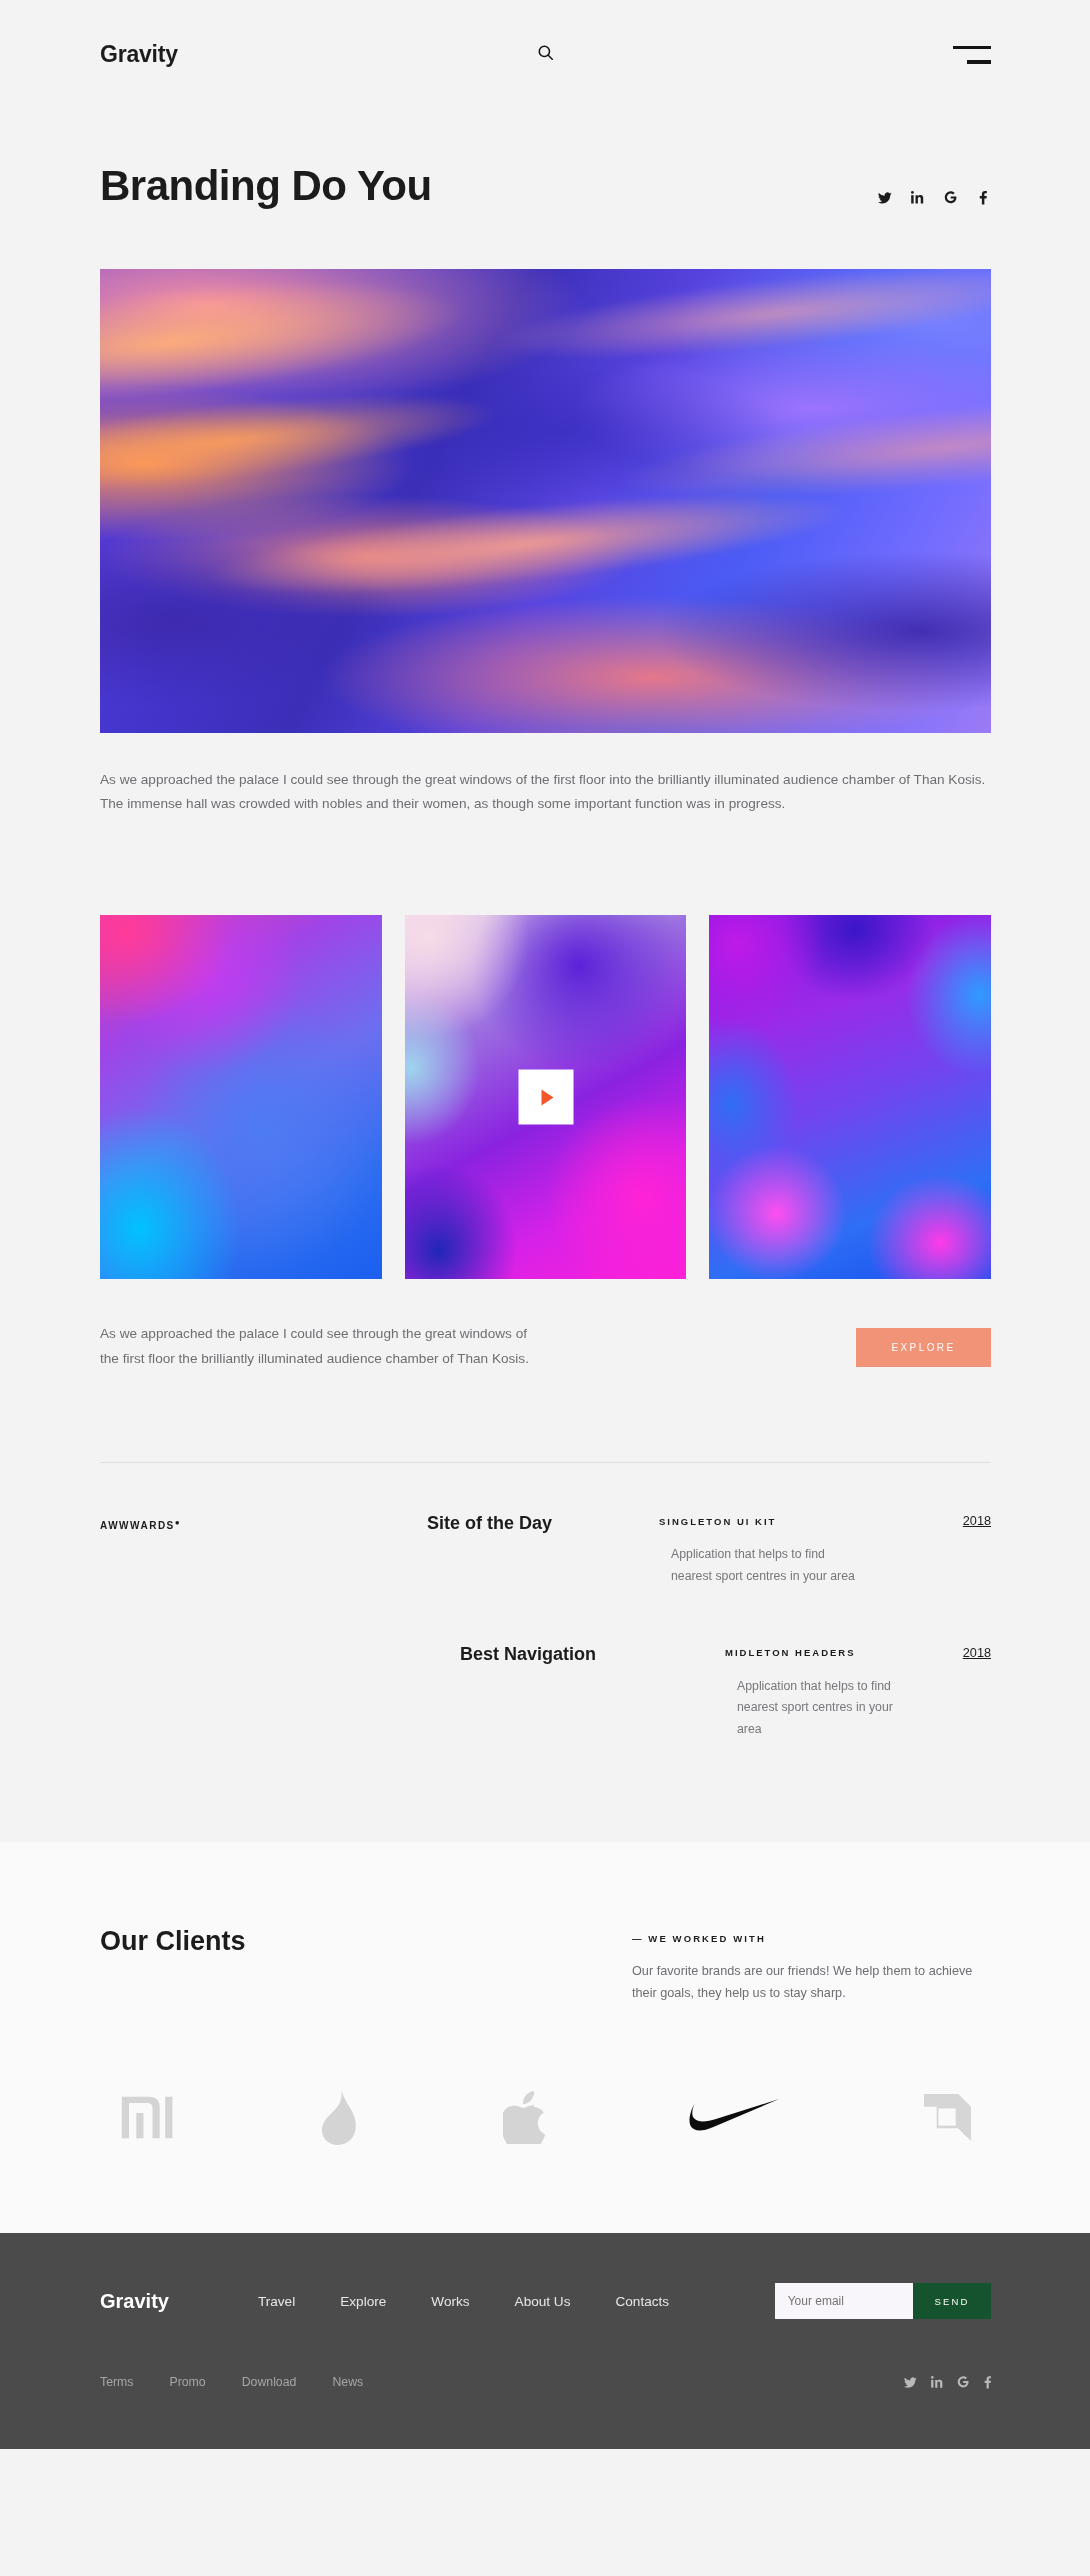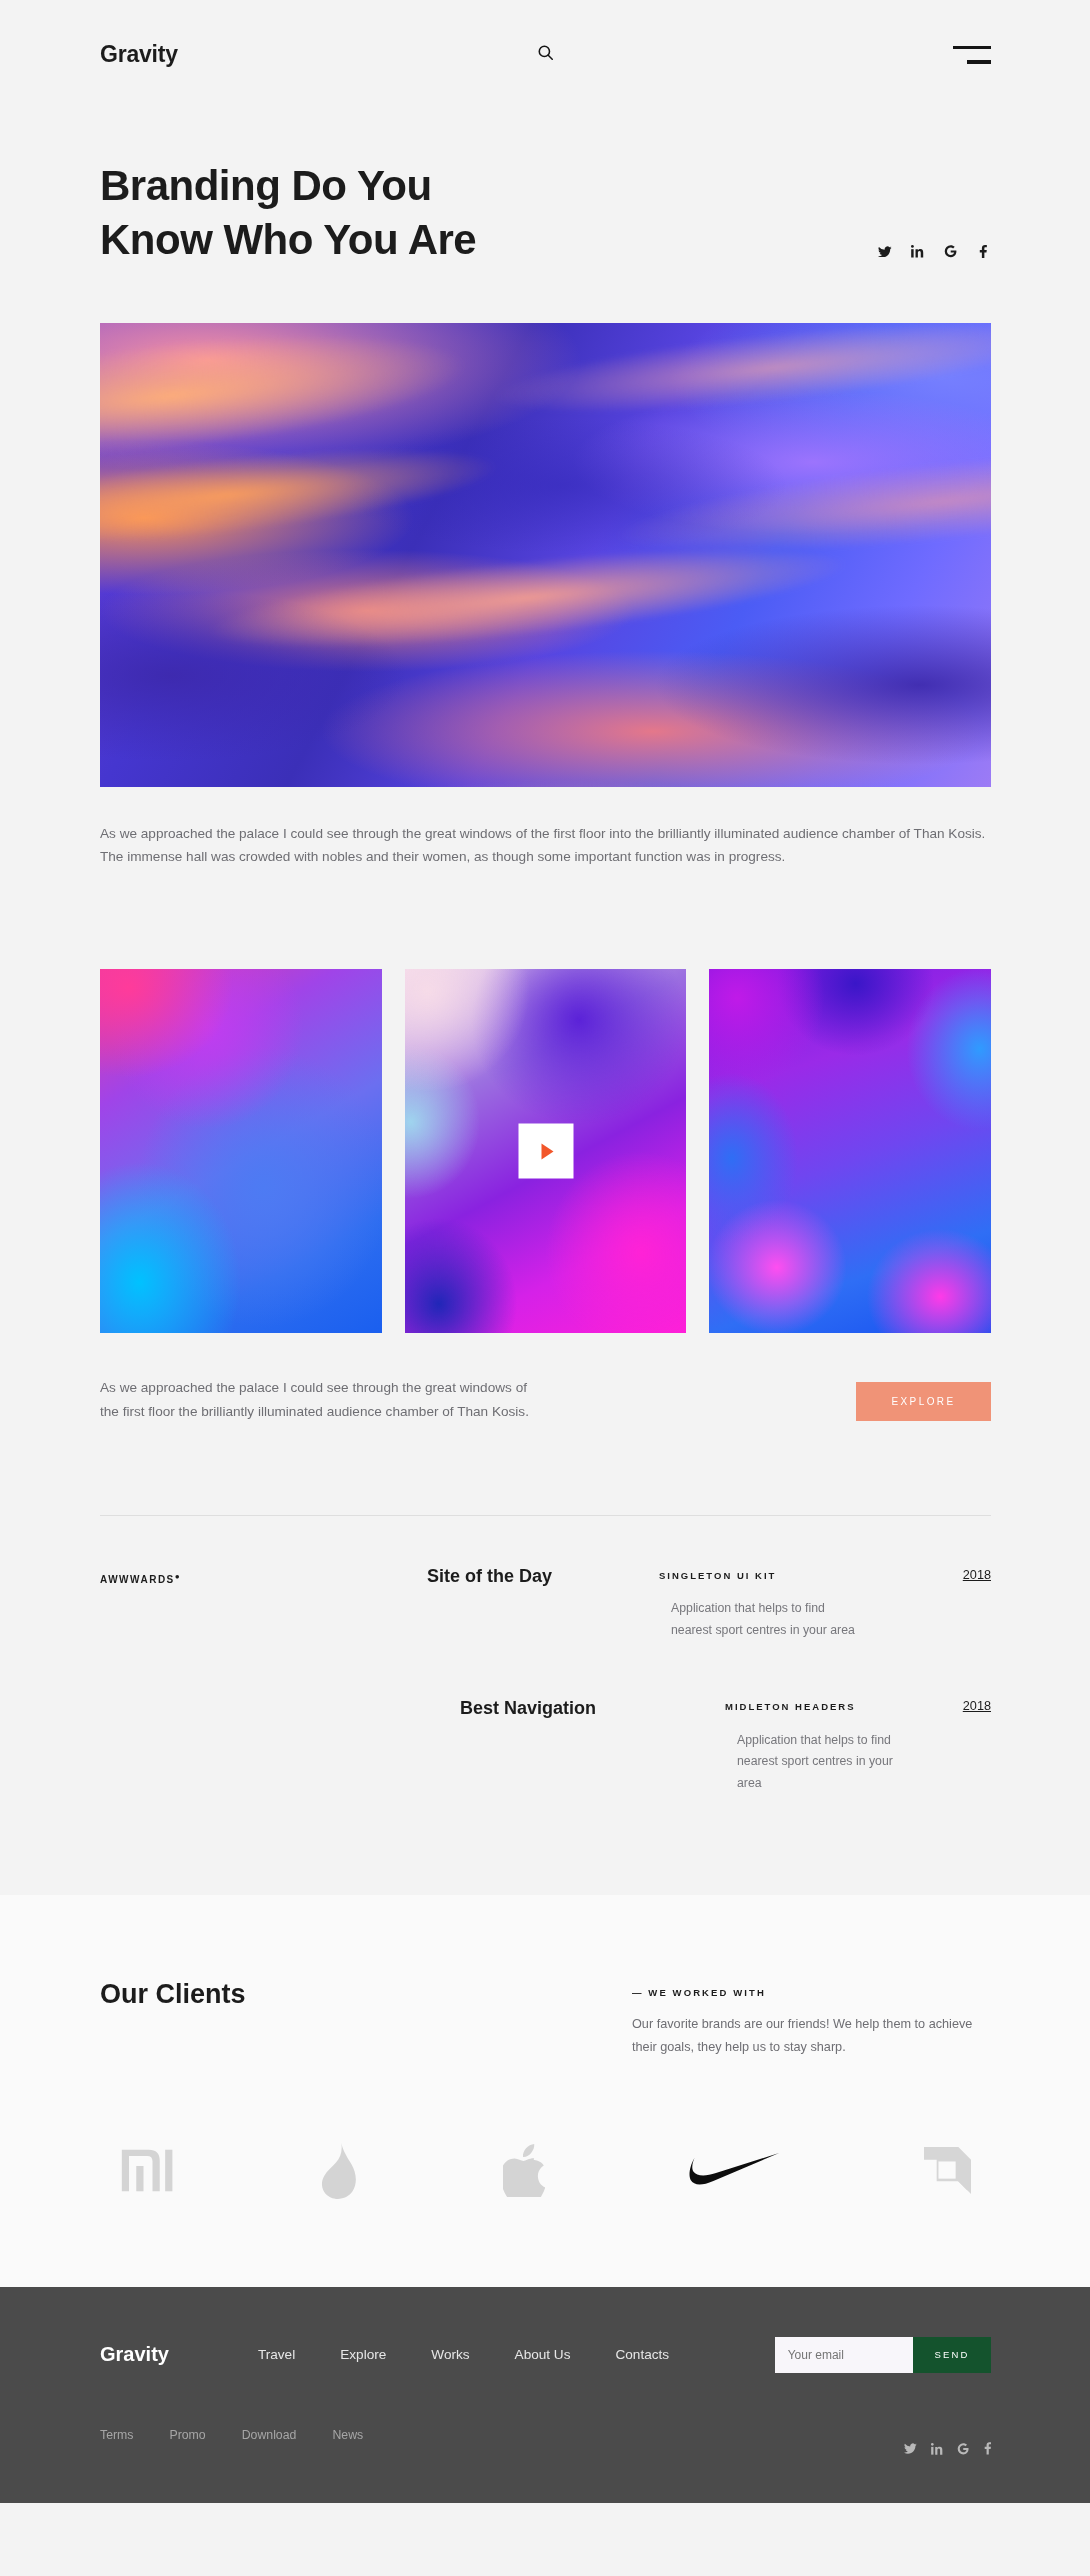--- a/index.html
+++ b/index.html
@@ -342,23 +342,22 @@
     background: #14532d;
     border: none;
     color: #ffffff;
     font-family: "Liberation Sans", sans-serif;
     font-size: 9.5px;
     letter-spacing: 2.1px;
     cursor: pointer;
   }
   .footer-bottom {
     display: flex;
-    align-items: flex-start;
+    align-items: flex-end;
     padding-top: 5.5px;
-    flex-direction: column;
   }
   .footer-links { display: flex; gap: 36px; }
   .footer-links a {
     font-size: 12.3px;
     color: #a6a6a6;
     text-decoration: none;
     cursor: pointer;
   }
   .footer-social {
     margin-left: auto;
@@ -385,21 +384,21 @@
           </svg>
         </span>
       </div>
       <div class="menu-btn">
         <span class="bar1"></span>
         <span class="bar2"></span>
       </div>
     </div>
 
     <div class="hero">
-      <h1><span>Branding Do You</span><br><span>Know Who You Are</span></h1>
+      <h1><span>Branding Do You</span><br></h1>
       <div class="social-row">
         <span class="s-ico">
           <svg width="13.6" height="11.8" viewBox="0 0 16 13" fill="currentColor">
               <path d="M16 1.54a6.4 6.4 0 0 1-1.89.52A3.3 3.3 0 0 0 15.56.24a6.6 6.6 0 0 1-2.09.8A3.29 3.29 0 0 0 7.88 4.04 9.33 9.33 0 0 1 1.11.6a3.29 3.29 0 0 0 1.02 4.39 3.26 3.26 0 0 1-1.49-.41v.04a3.29 3.29 0 0 0 2.64 3.22 3.3 3.3 0 0 1-1.48.06 3.29 3.29 0 0 0 3.07 2.28A6.6 6.6 0 0 1 0 11.55a9.3 9.3 0 0 0 5.03 1.48c6.04 0 9.34-5 9.34-9.34l-.01-.43A6.66 6.66 0 0 0 16 1.54z"></path>
             </svg>
         </span>
         <span class="s-ico">
           <svg width="12.7" height="12.7" viewBox="0 0 14 14" fill="currentColor">
               <rect x="0.2" y="4.6" width="2.7" height="9.2"></rect>
               <circle cx="1.55" cy="1.6" r="1.55"></circle>

